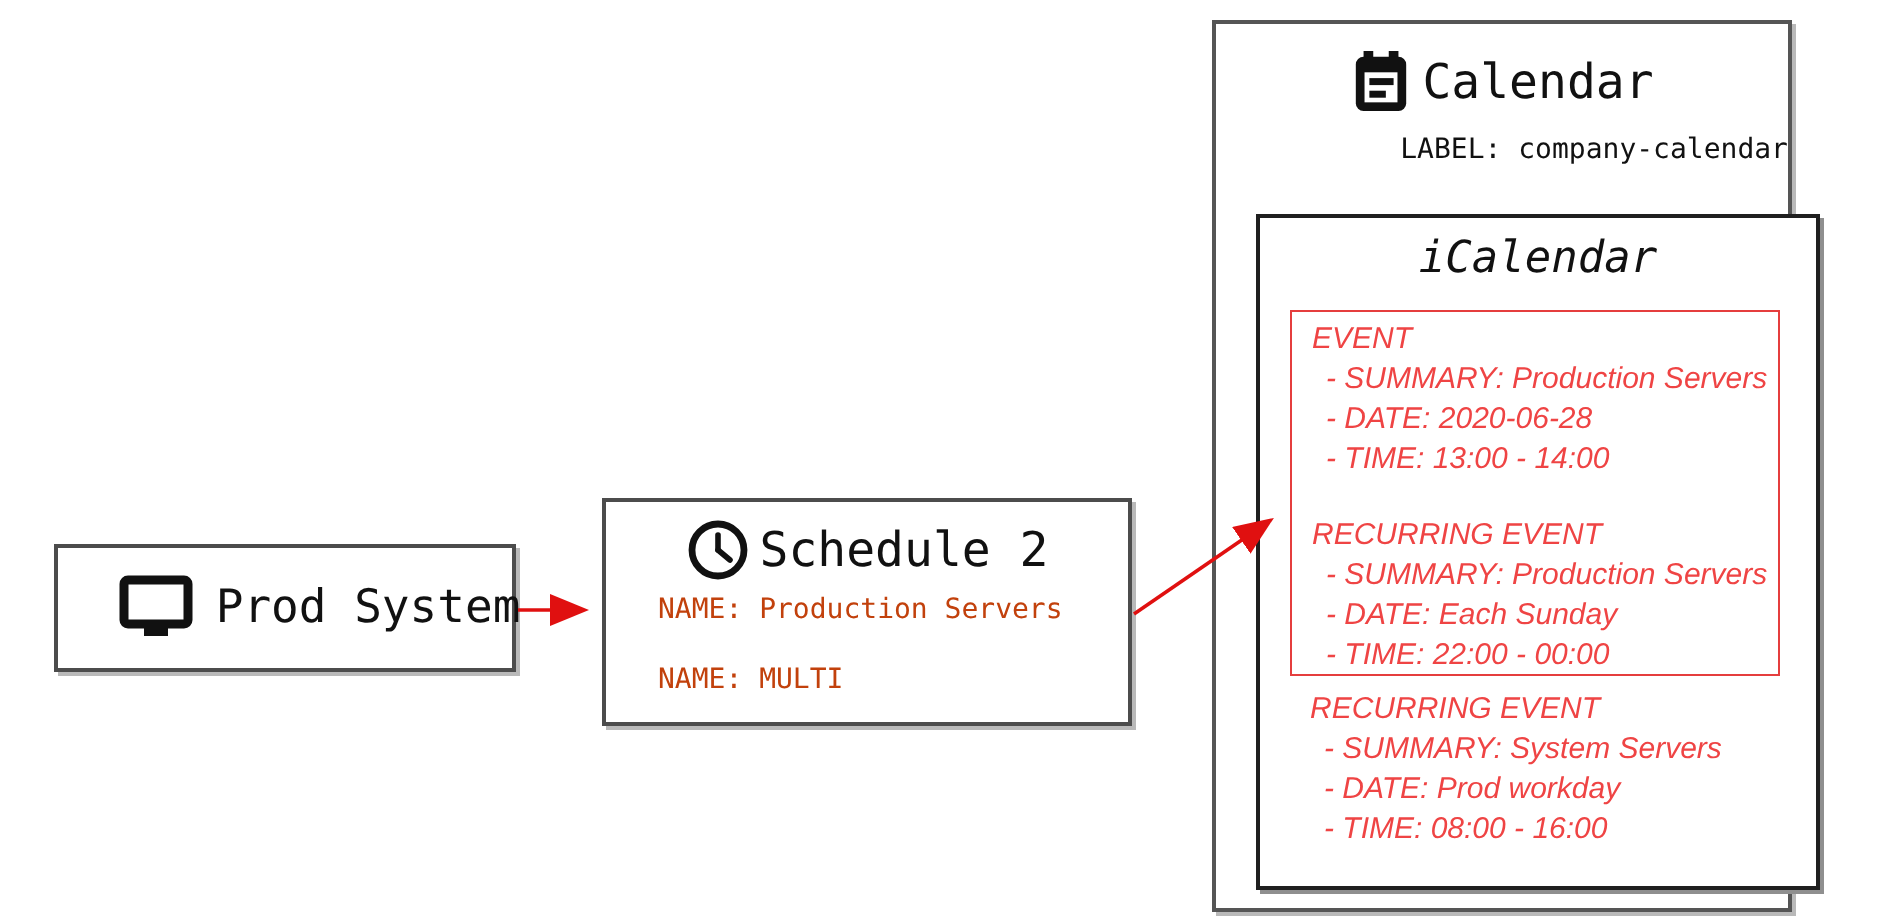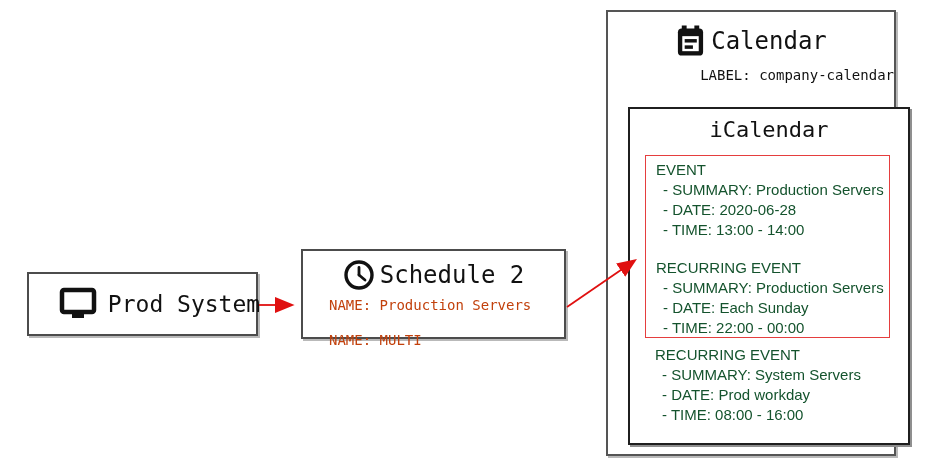--- a/index.html
+++ b/index.html
@@ -40,21 +40,21 @@
     gap: 10px;
     padding-left: 33px;
   }
   .prod-title {
     font-size: 23px;
     white-space: nowrap;
   }
   
   .schedule-box {
     left: 301px; top: 249px;
-    width: 265px; height: 90px; text-align: center;
+    width: 265px; height: 114px; text-align: center;
   }
   .box-title-row {
     display: flex;
     align-items: center;
     justify-content: center;
     gap: 5px;
   }
   .schedule-box .box-title-row {
     margin-top: 8px;
   }
@@ -88,31 +88,32 @@
   }
   
   .icalendar-box {
     position: absolute;
     left: 20px; top: 95px;
     width: 282px; height: 338px;
     background: #ffffff;
     border: 2px solid #1f1f1f;
     box-shadow: 2px 2px 0 #8f8f8f;
     box-sizing: border-box;
+    font-style: italic;
   }
   .ical-title {
     margin-top: 8px;
     text-align: center;
     font-size: 22px;
   }
   .event {
     font-family: "Liberation Sans", sans-serif;
     font-size: 15px;
     line-height: 20px;
-    color: #14532d;
+    color: #ef4444;
     white-space: nowrap;
   }
   .event .event-line { padding-left: 7px; }
   .highlight-box {
     position: absolute;
     left: 15px; top: 46px;
     width: 245px; height: 183px;
     border: 1.5px solid #e53e3e;
     box-sizing: border-box;
     padding: 4px 0 0 10px;

